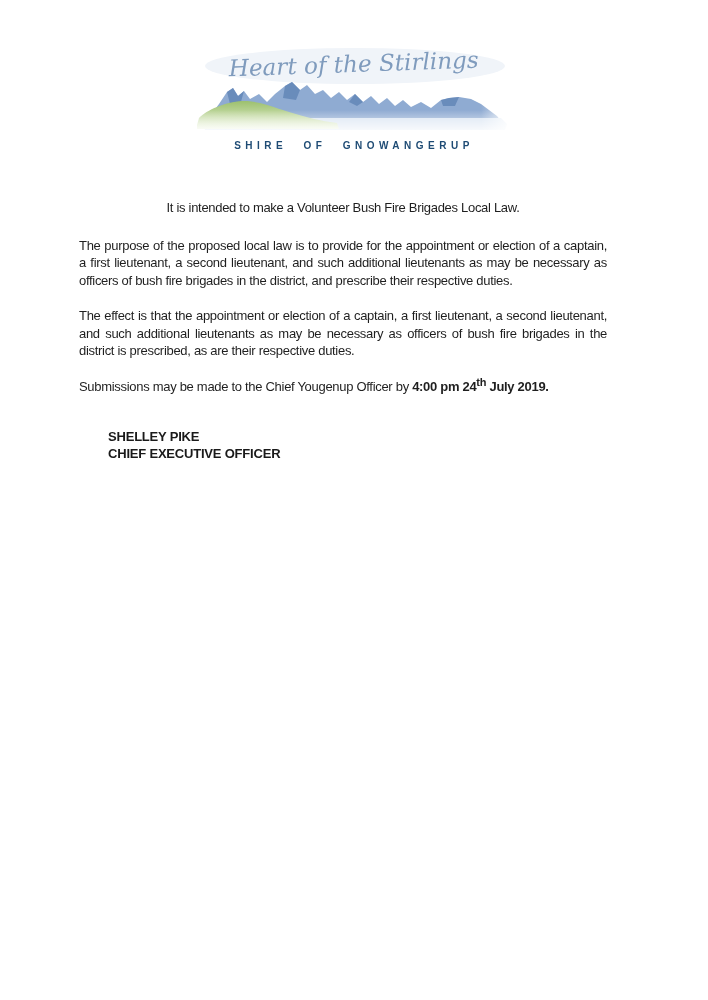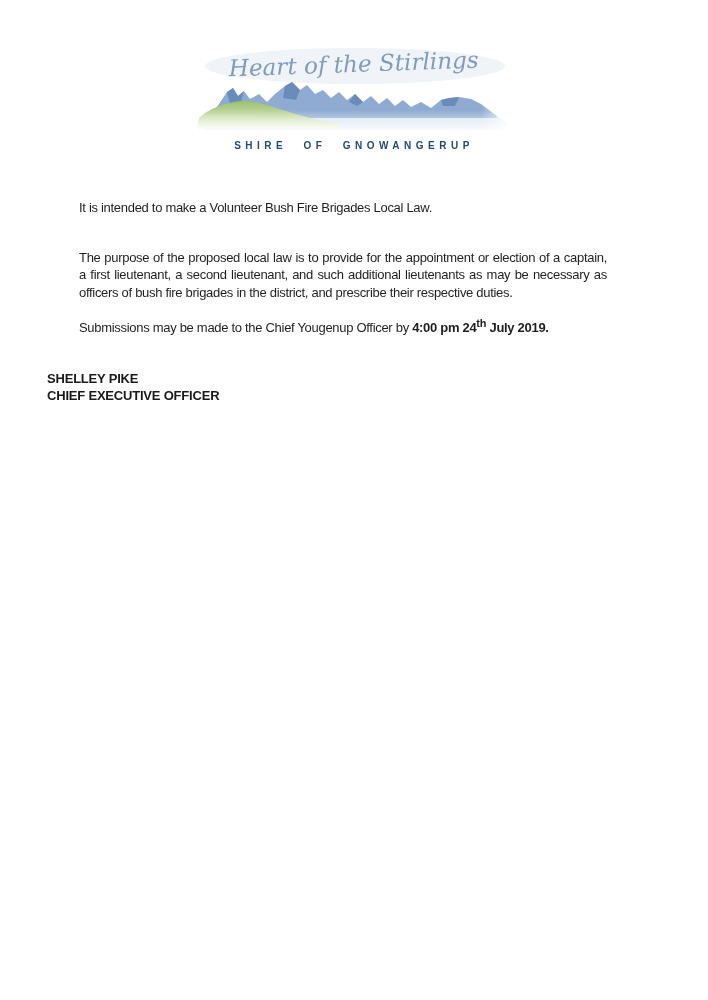--- a/index.html
+++ b/index.html
@@ -36,34 +36,34 @@
   .content {
     margin-top: 48px;
     padding-left: 79px;
     padding-right: 101px;
     font-size: 13px;
     letter-spacing: -0.3px;
     line-height: 17.5px;
     text-align: justify;
   }
   .content p { margin: 0 0 18px 0; }
-  .content p.first { margin-bottom: 32px; text-align: left; }
+  .content p.first { margin-bottom: 20px; text-align: center; }
   .content p.no-justify { text-align: left; }
   a.site-link {
     color: var(--link, #2e74b5);
     text-decoration: none;
     border-bottom: 1px solid var(--link, #2e74b5);
     padding-right: 5px;
     cursor: pointer;
   }
   .bold { font-weight: bold; }
   sup.ordinal { font-size: 11px; font-weight: bold; vertical-align: super; line-height: 0; }
   .signature {
     margin-top: 33px;
-    padding-left: 47px;
+    padding-left: 108px;
     font-size: 13px;
     font-weight: bold;
     line-height: 17px;
     letter-spacing: -0.2px;
     color: #1a1a1a;
   }
 </style>
 </head>
 <body>
 
@@ -116,20 +116,21 @@
 
     <div class="org-name">SHIRE OF GNOWANGERUP</div>
   </div>
 
 
   <div class="content">
     <p class="first">It is intended to make a Volunteer Bush Fire Brigades Local Law.</p>
 
     <p>The purpose of the proposed local law is to provide for the appointment or election of a captain, a first lieutenant, a second lieutenant, and such additional lieutenants as may be necessary as officers of bush fire brigades in the district, and prescribe their respective duties.</p>
 
+    <p>The effect is that the appointment or election of a captain, a first lieutenant, a second lieutenant, and such additional lieutenants as may be necessary as officers of bush fire brigades in the district is prescribed, as are their respective duties.</p>
 
 
     <p class="no-justify"><span>Submissions may be made to the Chief Yougenup Officer by </span><span class="bold">4:00 pm 24</span><sup class="ordinal">th</sup><span class="bold"> July 2019.</span></p>
   </div>
 
   <div class="signature">
     <div>SHELLEY PIKE</div>
     <div>CHIEF EXECUTIVE OFFICER</div>
   </div>
 

